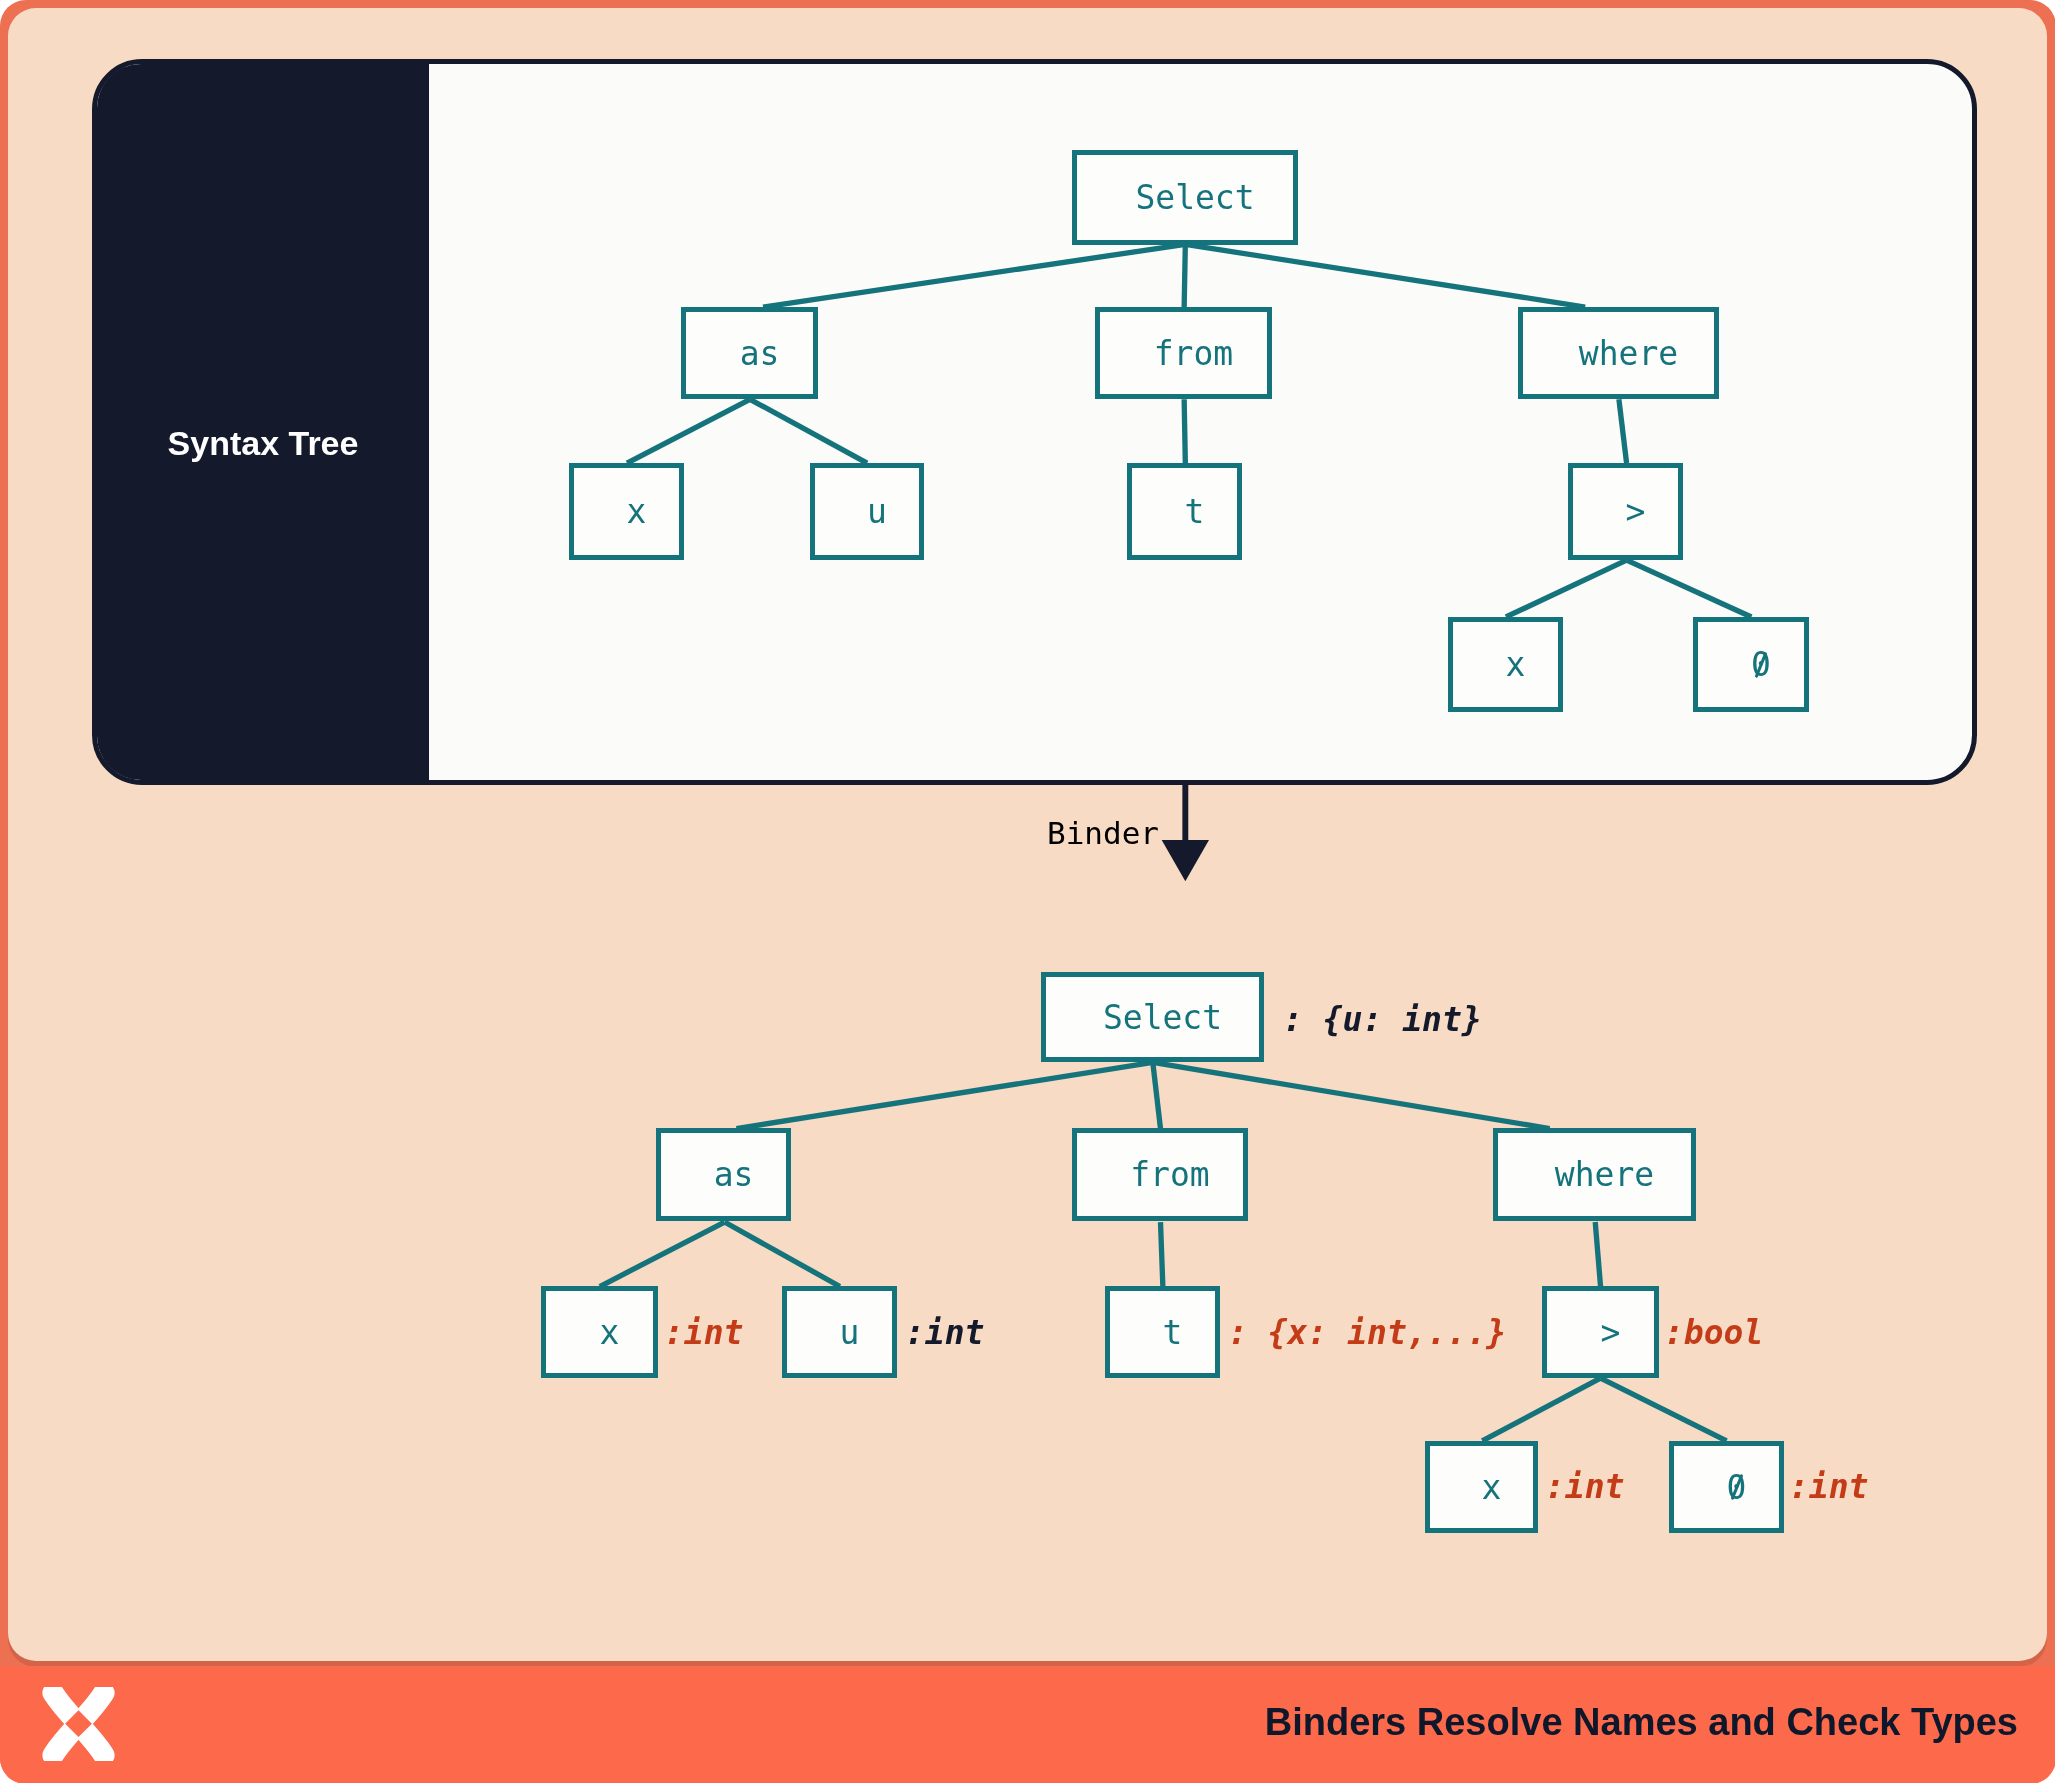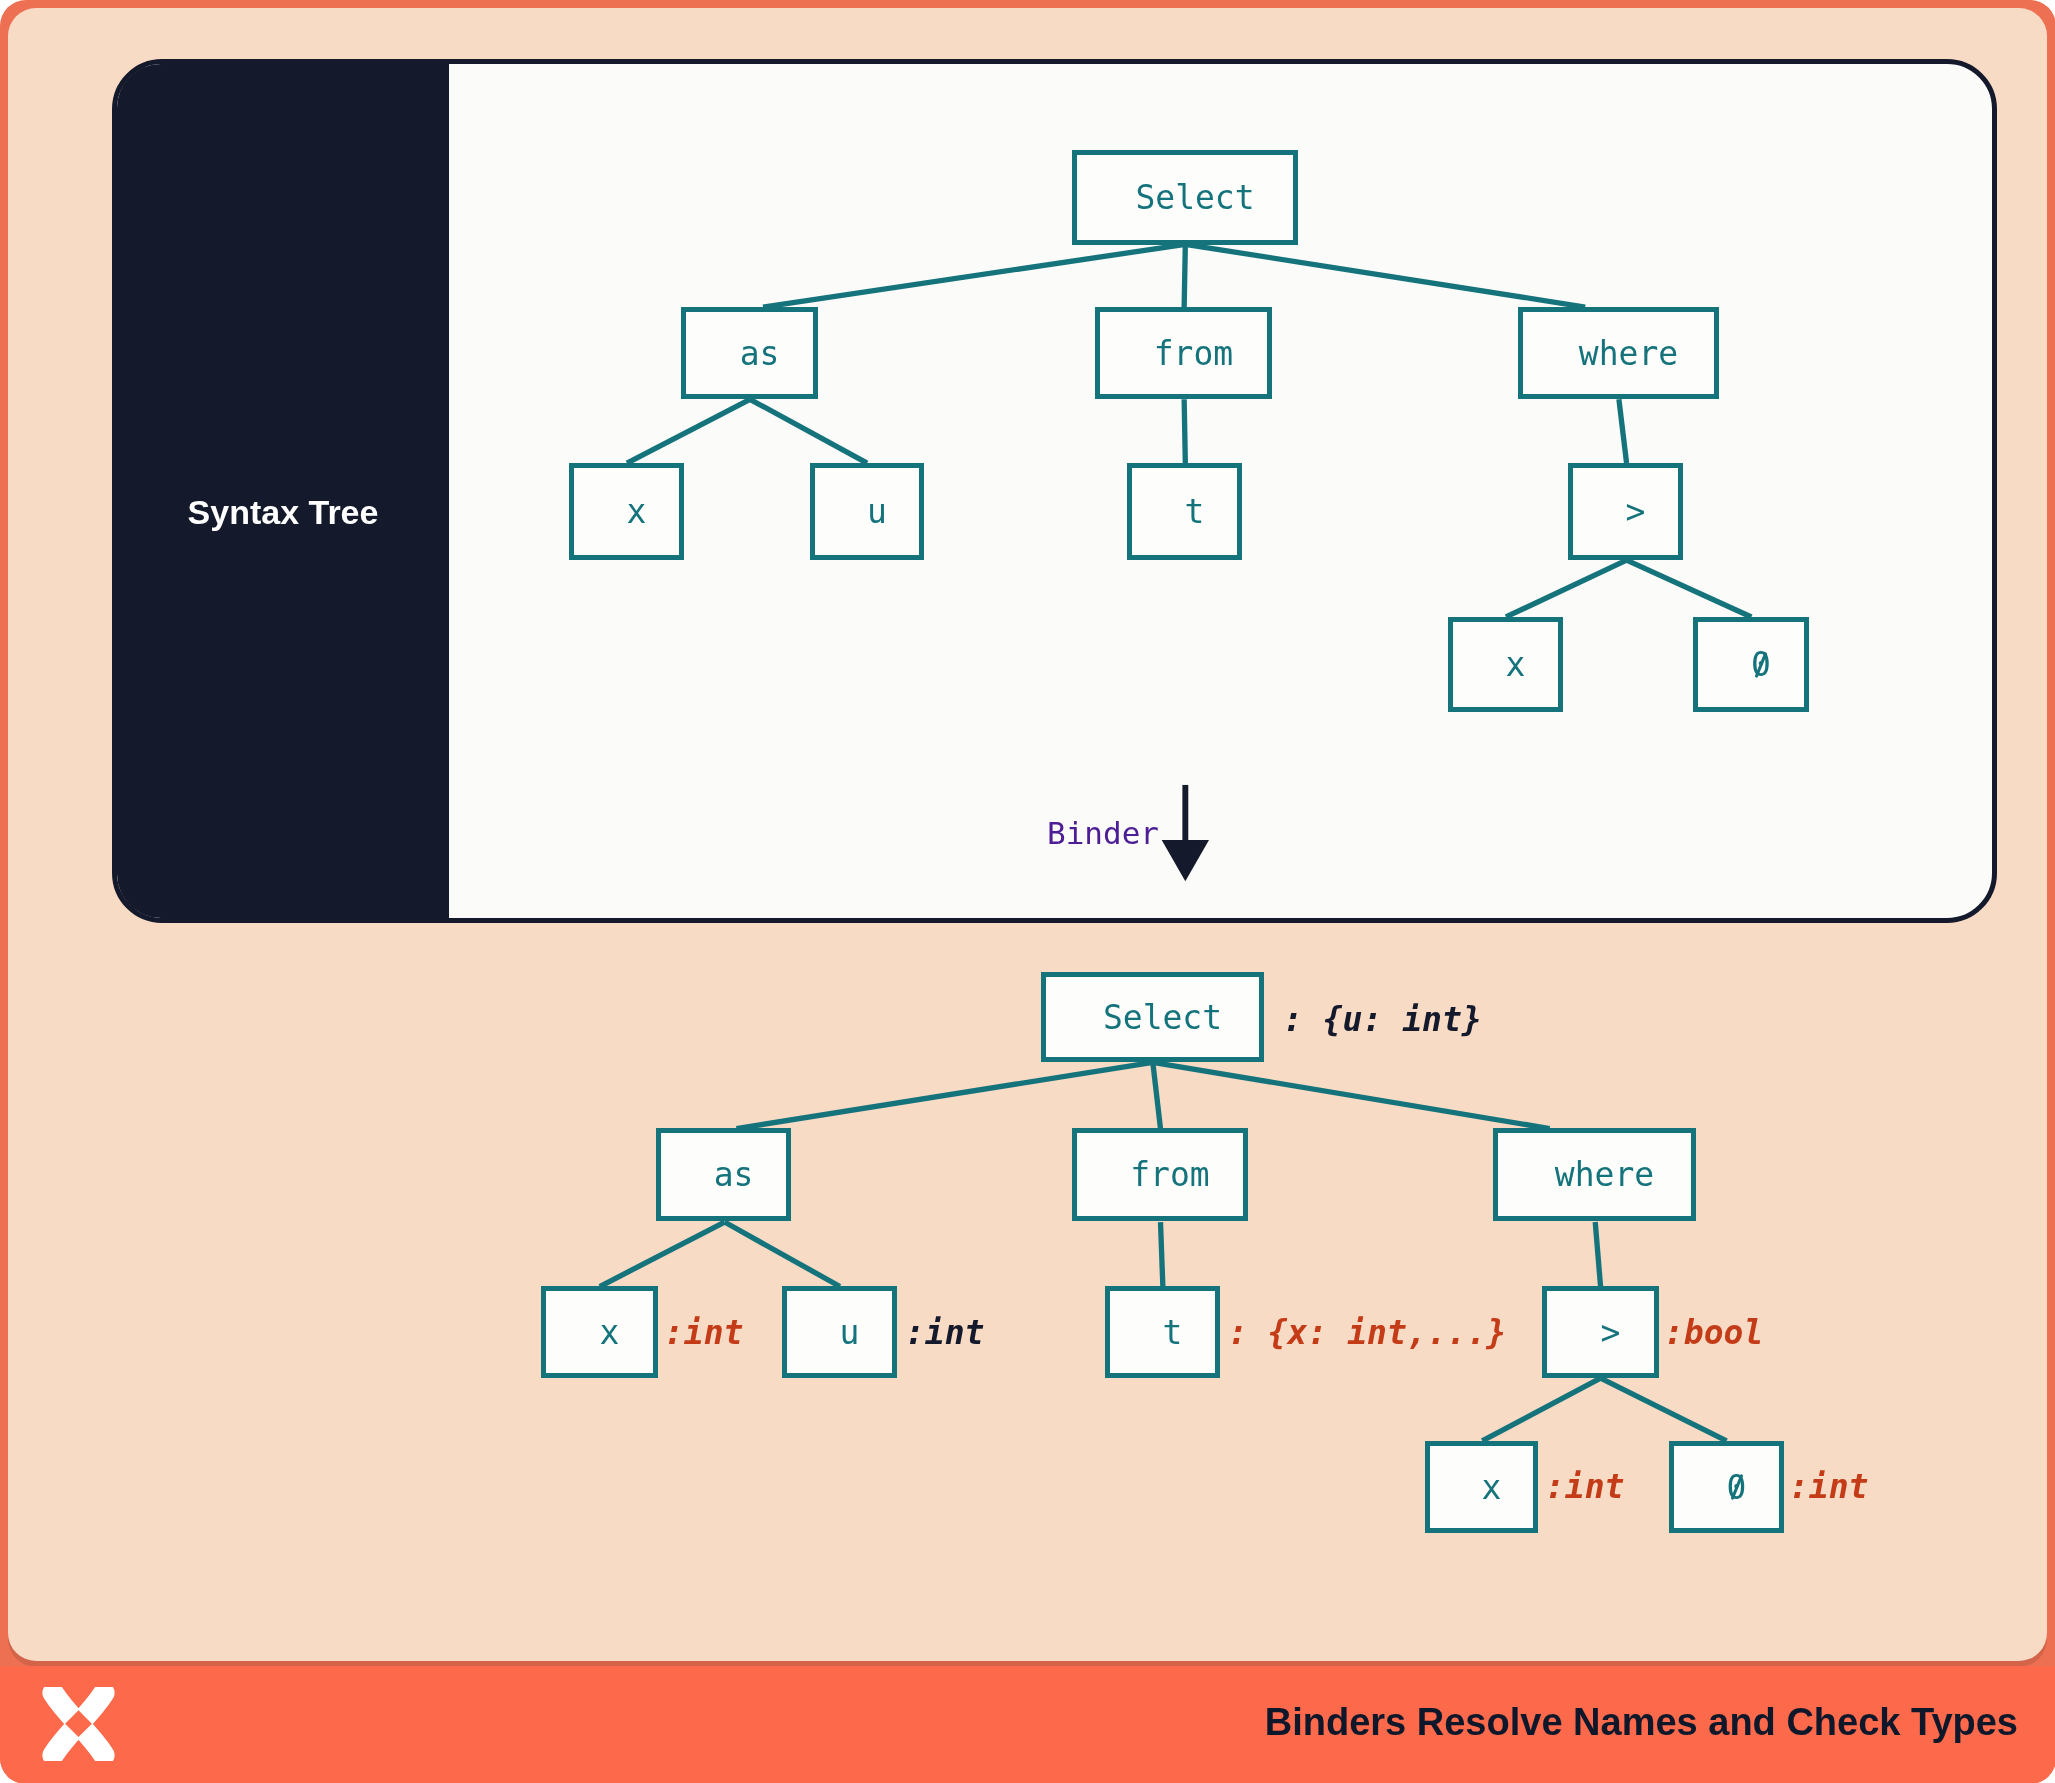--- a/index.html
+++ b/index.html
@@ -18,21 +18,21 @@
   }
   .footer{
     position:absolute;left:0;top:1666px;width:2056px;height:118px;
     background:#FD6A4B;
   }
   .panel{
     position:absolute;left:92px;width:1885px;
     background:#FBFBFA;border:5.3px solid #141A2B;border-radius:50px;
     box-sizing:border-box;
   }
-  .panel-top{top:59px;height:864px;margin-left:20px;}
+  .panel-top{top:59px;height:726px;}
   .panel-bottom{top:884px;height:720px;}
   .sidebar{
     position:absolute;left:0;top:0;bottom:0;width:332px;
     background:#141A2B;border-radius:44px 0 0 44px;
     display:flex;flex-direction:column;justify-content:center;align-items:center;
     color:#FFFFFF;font-weight:bold;font-size:34px;line-height:52px;
     text-align:center;
   }
   .sidebar-top-offset{transform:translateY(21px);}
   .node{
@@ -46,21 +46,21 @@
   .annot{
     position:absolute;transform:translateY(-50%);
     font-family:"DejaVu Sans Mono", monospace;font-size:33px;font-weight:bold;
     white-space:nowrap;
     font-style:italic;
   }
   .annot-red{color:#C43B17;}
   .annot-navy{color:#141A2B;}
   .binder-label{
     position:absolute;left:922px;top:815px;width:237px;text-align:right;
-    font-family:"DejaVu Sans Mono", monospace;font-size:31px;color:#4c1d95;
+    font-family:"DejaVu Sans Mono", monospace;font-size:31px;color:#000000;
   }
   .edges{position:absolute;left:0;top:0;pointer-events:none;}
   .edge{stroke:#15737C;stroke-width:9;}
   .arrow{stroke:#141A2B;stroke-width:10;}
   .zero-slash{
     position:absolute;left:50%;top:50%;width:3px;height:27px;
     background:#15737C;border-radius:1.8px;
     transform:translate(-50%,-50%) rotate(22deg);
   }
   .footer-title{

